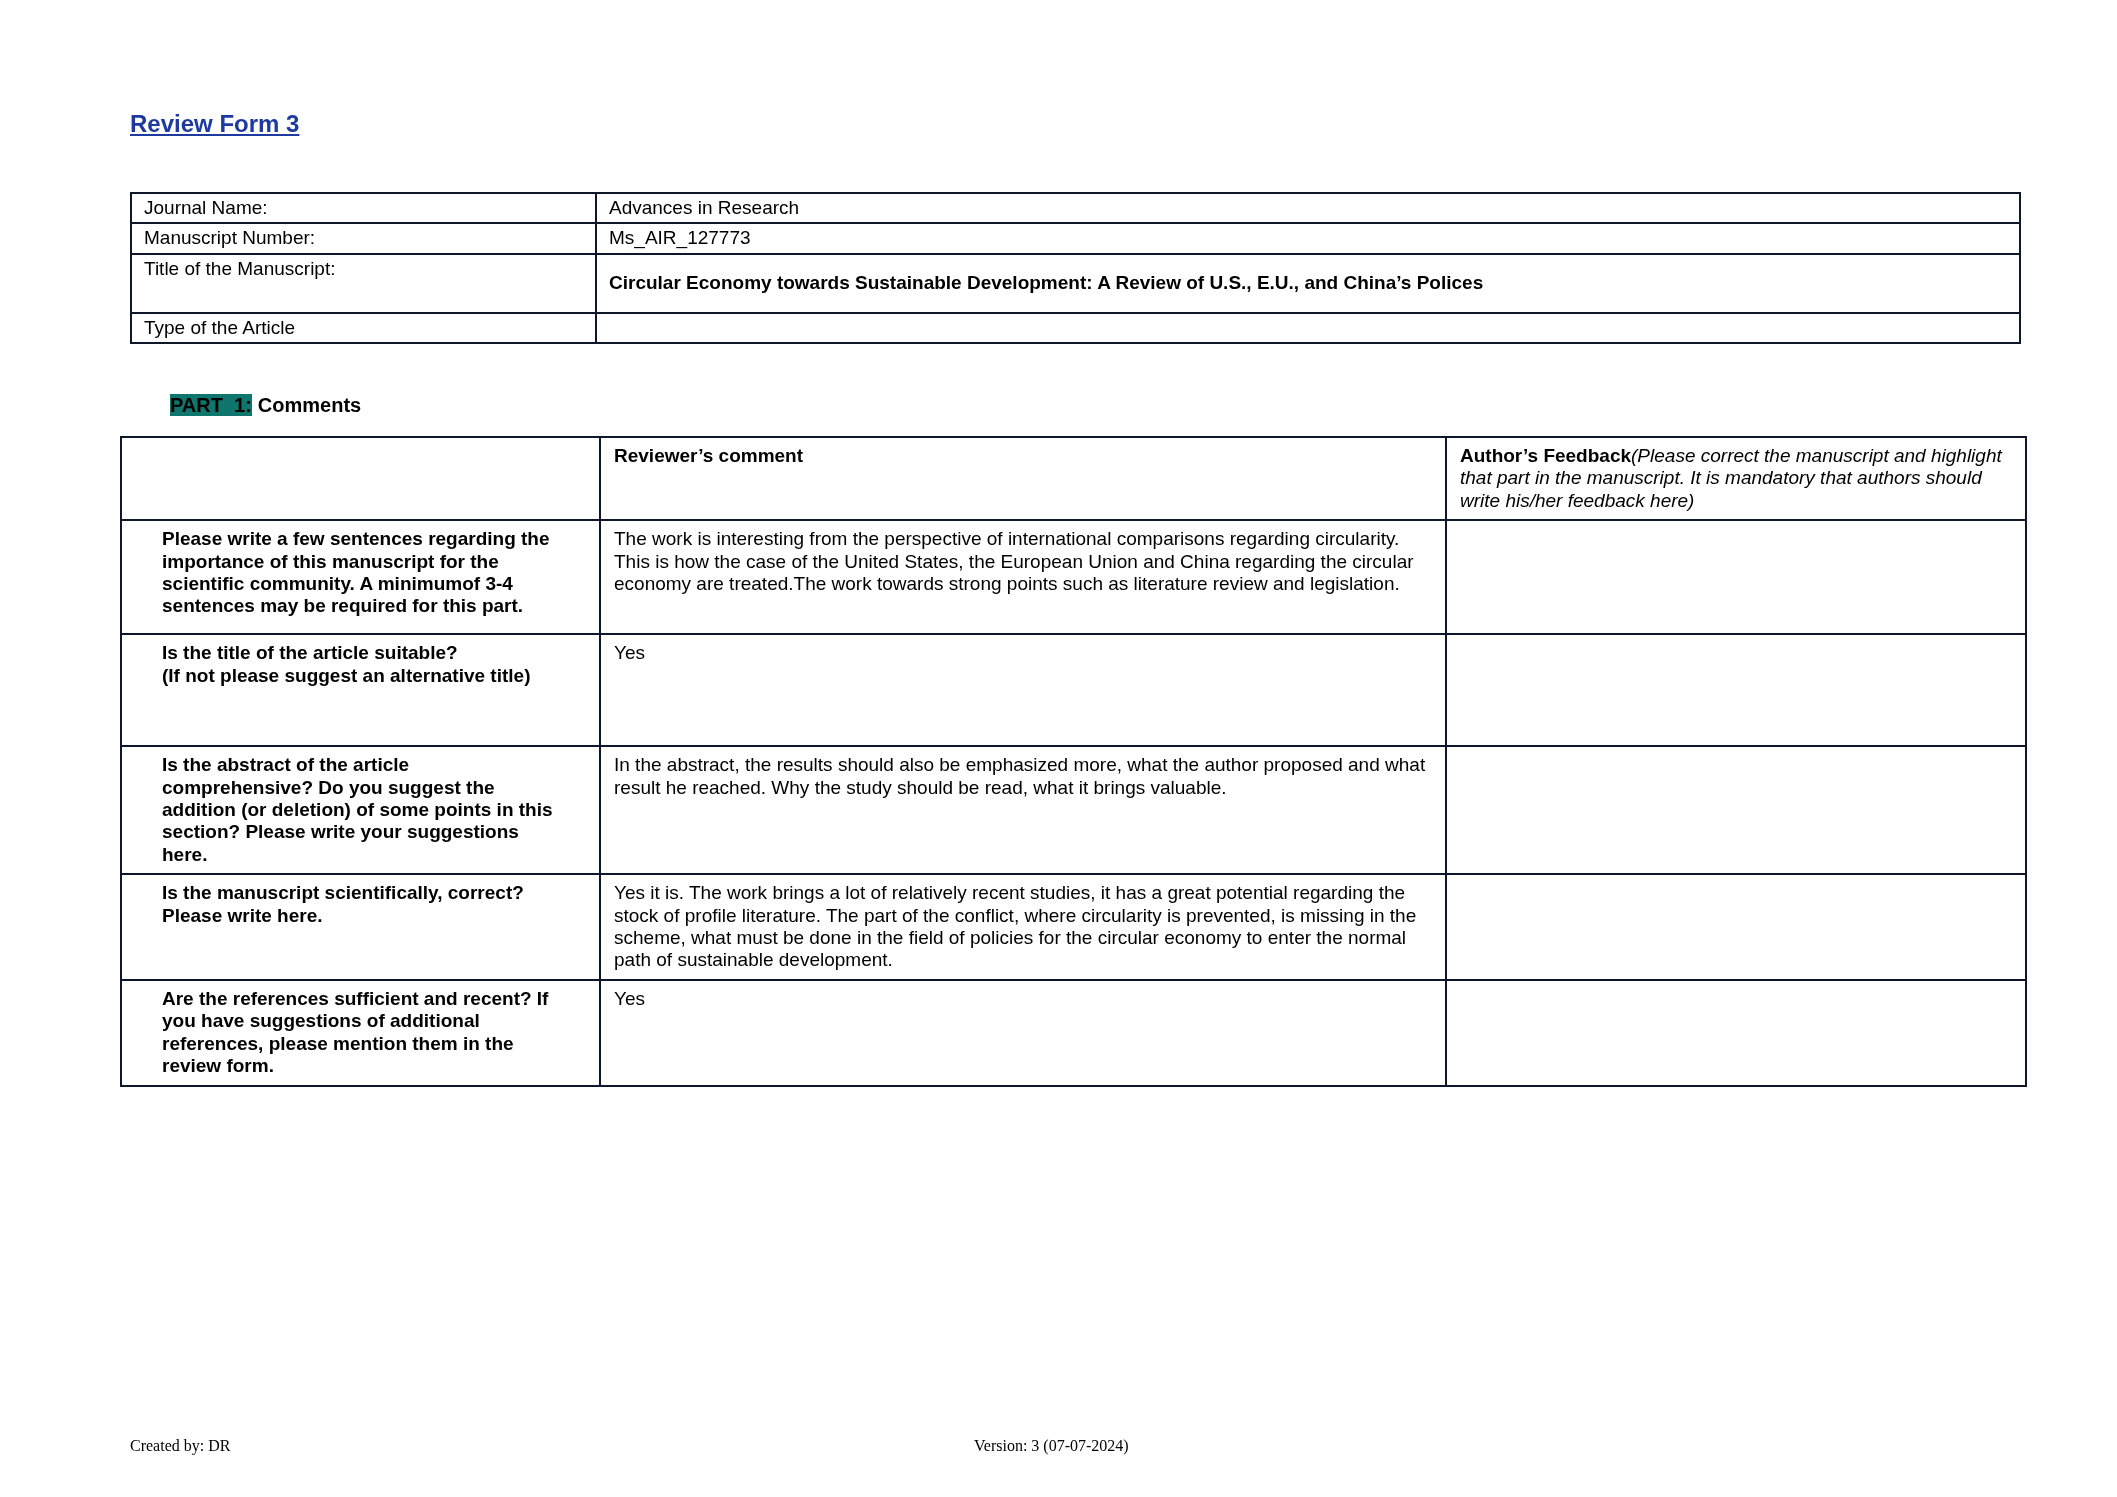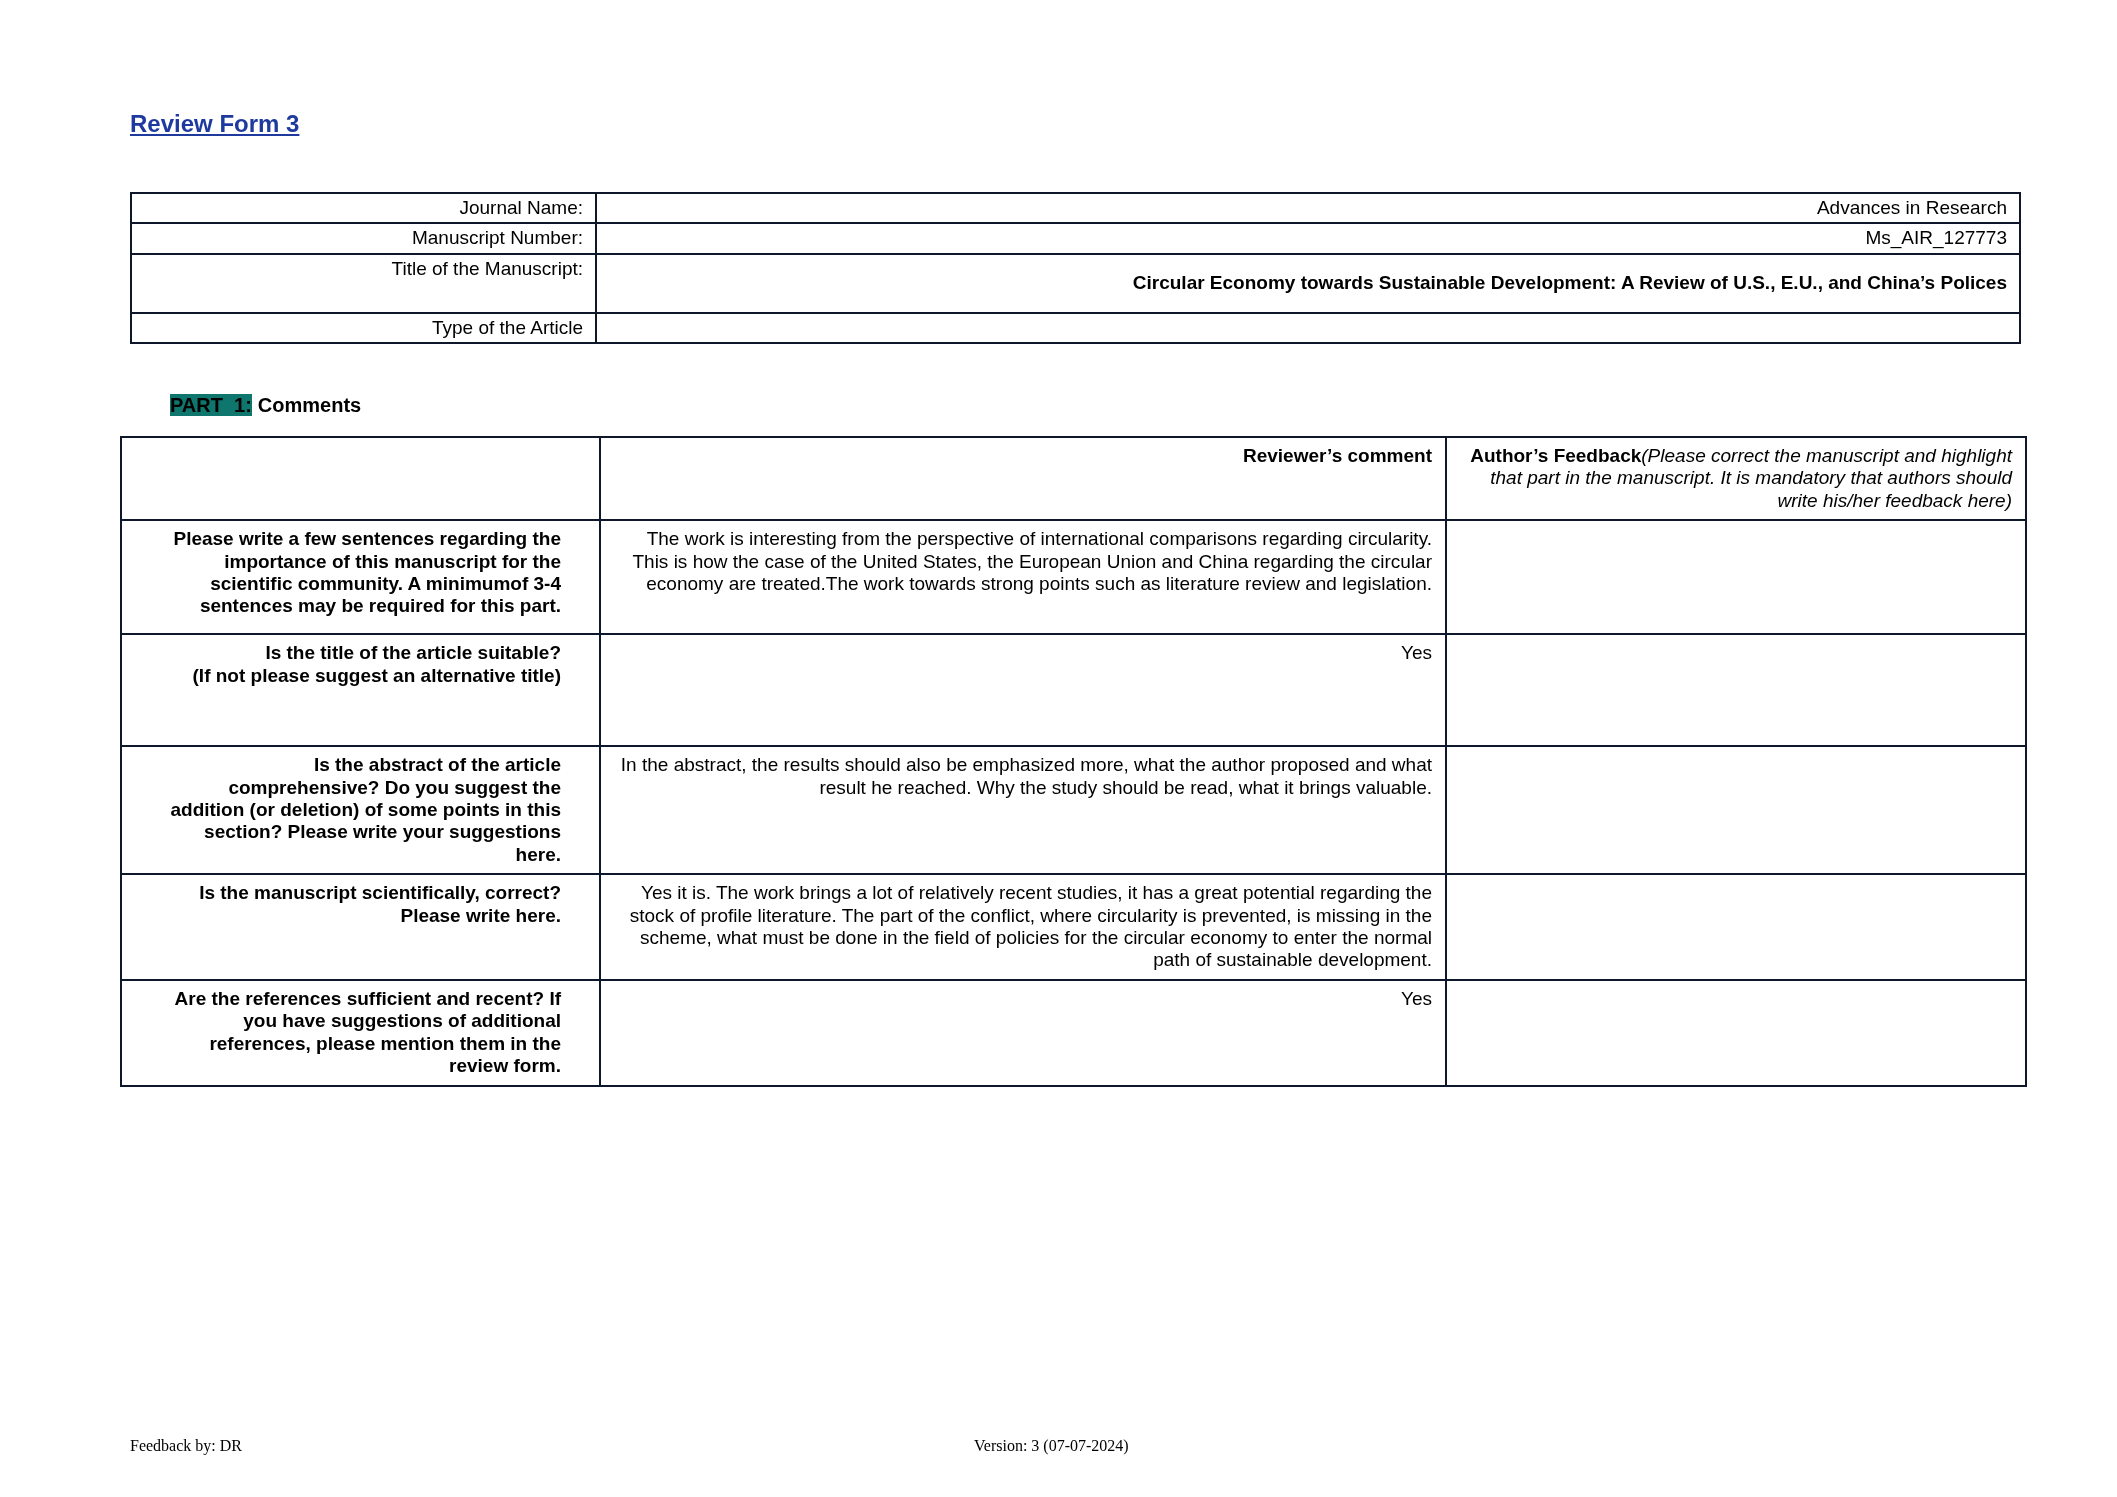--- a/index.html
+++ b/index.html
@@ -4,21 +4,20 @@
 <style>
   * { margin:0; padding:0; box-sizing:border-box; }
   html,body { background:#e8e8e8; }
   .page {
     position:relative;
     width:2117px; height:1497px;
     background:#ffffff;
     font-family:"Liberation Sans", sans-serif;
     color:#000;
     overflow:hidden;
-    text-align:right;
   }
   .doc-title {
     position:absolute; left:130px; top:110px;
     font-size:24px; font-weight:bold;
     text-decoration:underline;
     color:#1e3a9f;
   }
   table { border-collapse:collapse; table-layout:fixed; }
   td { border:2px solid #0f172a; vertical-align:top; font-size:19px; line-height:1.18; }
 
@@ -132,18 +131,18 @@
     </tr>
     <tr class="row5">
       <td class="q">Are the references sufficient and recent? If you have suggestions of additional references, please mention them in the review form.</td>
       <td>Yes</td>
       <td></td>
     </tr>
   </tbody>
     </table>
 
   <div class="footer">
-    <span class="f-created">Feedback by: DR</span>
+    <span class="f-created">Created by: DR</span>
     <span class="f-checked"></span>
     <span class="f-version">Version: 3 (07-07-2024)</span>
   </div>
 
 </div>
 
 </body></html>

